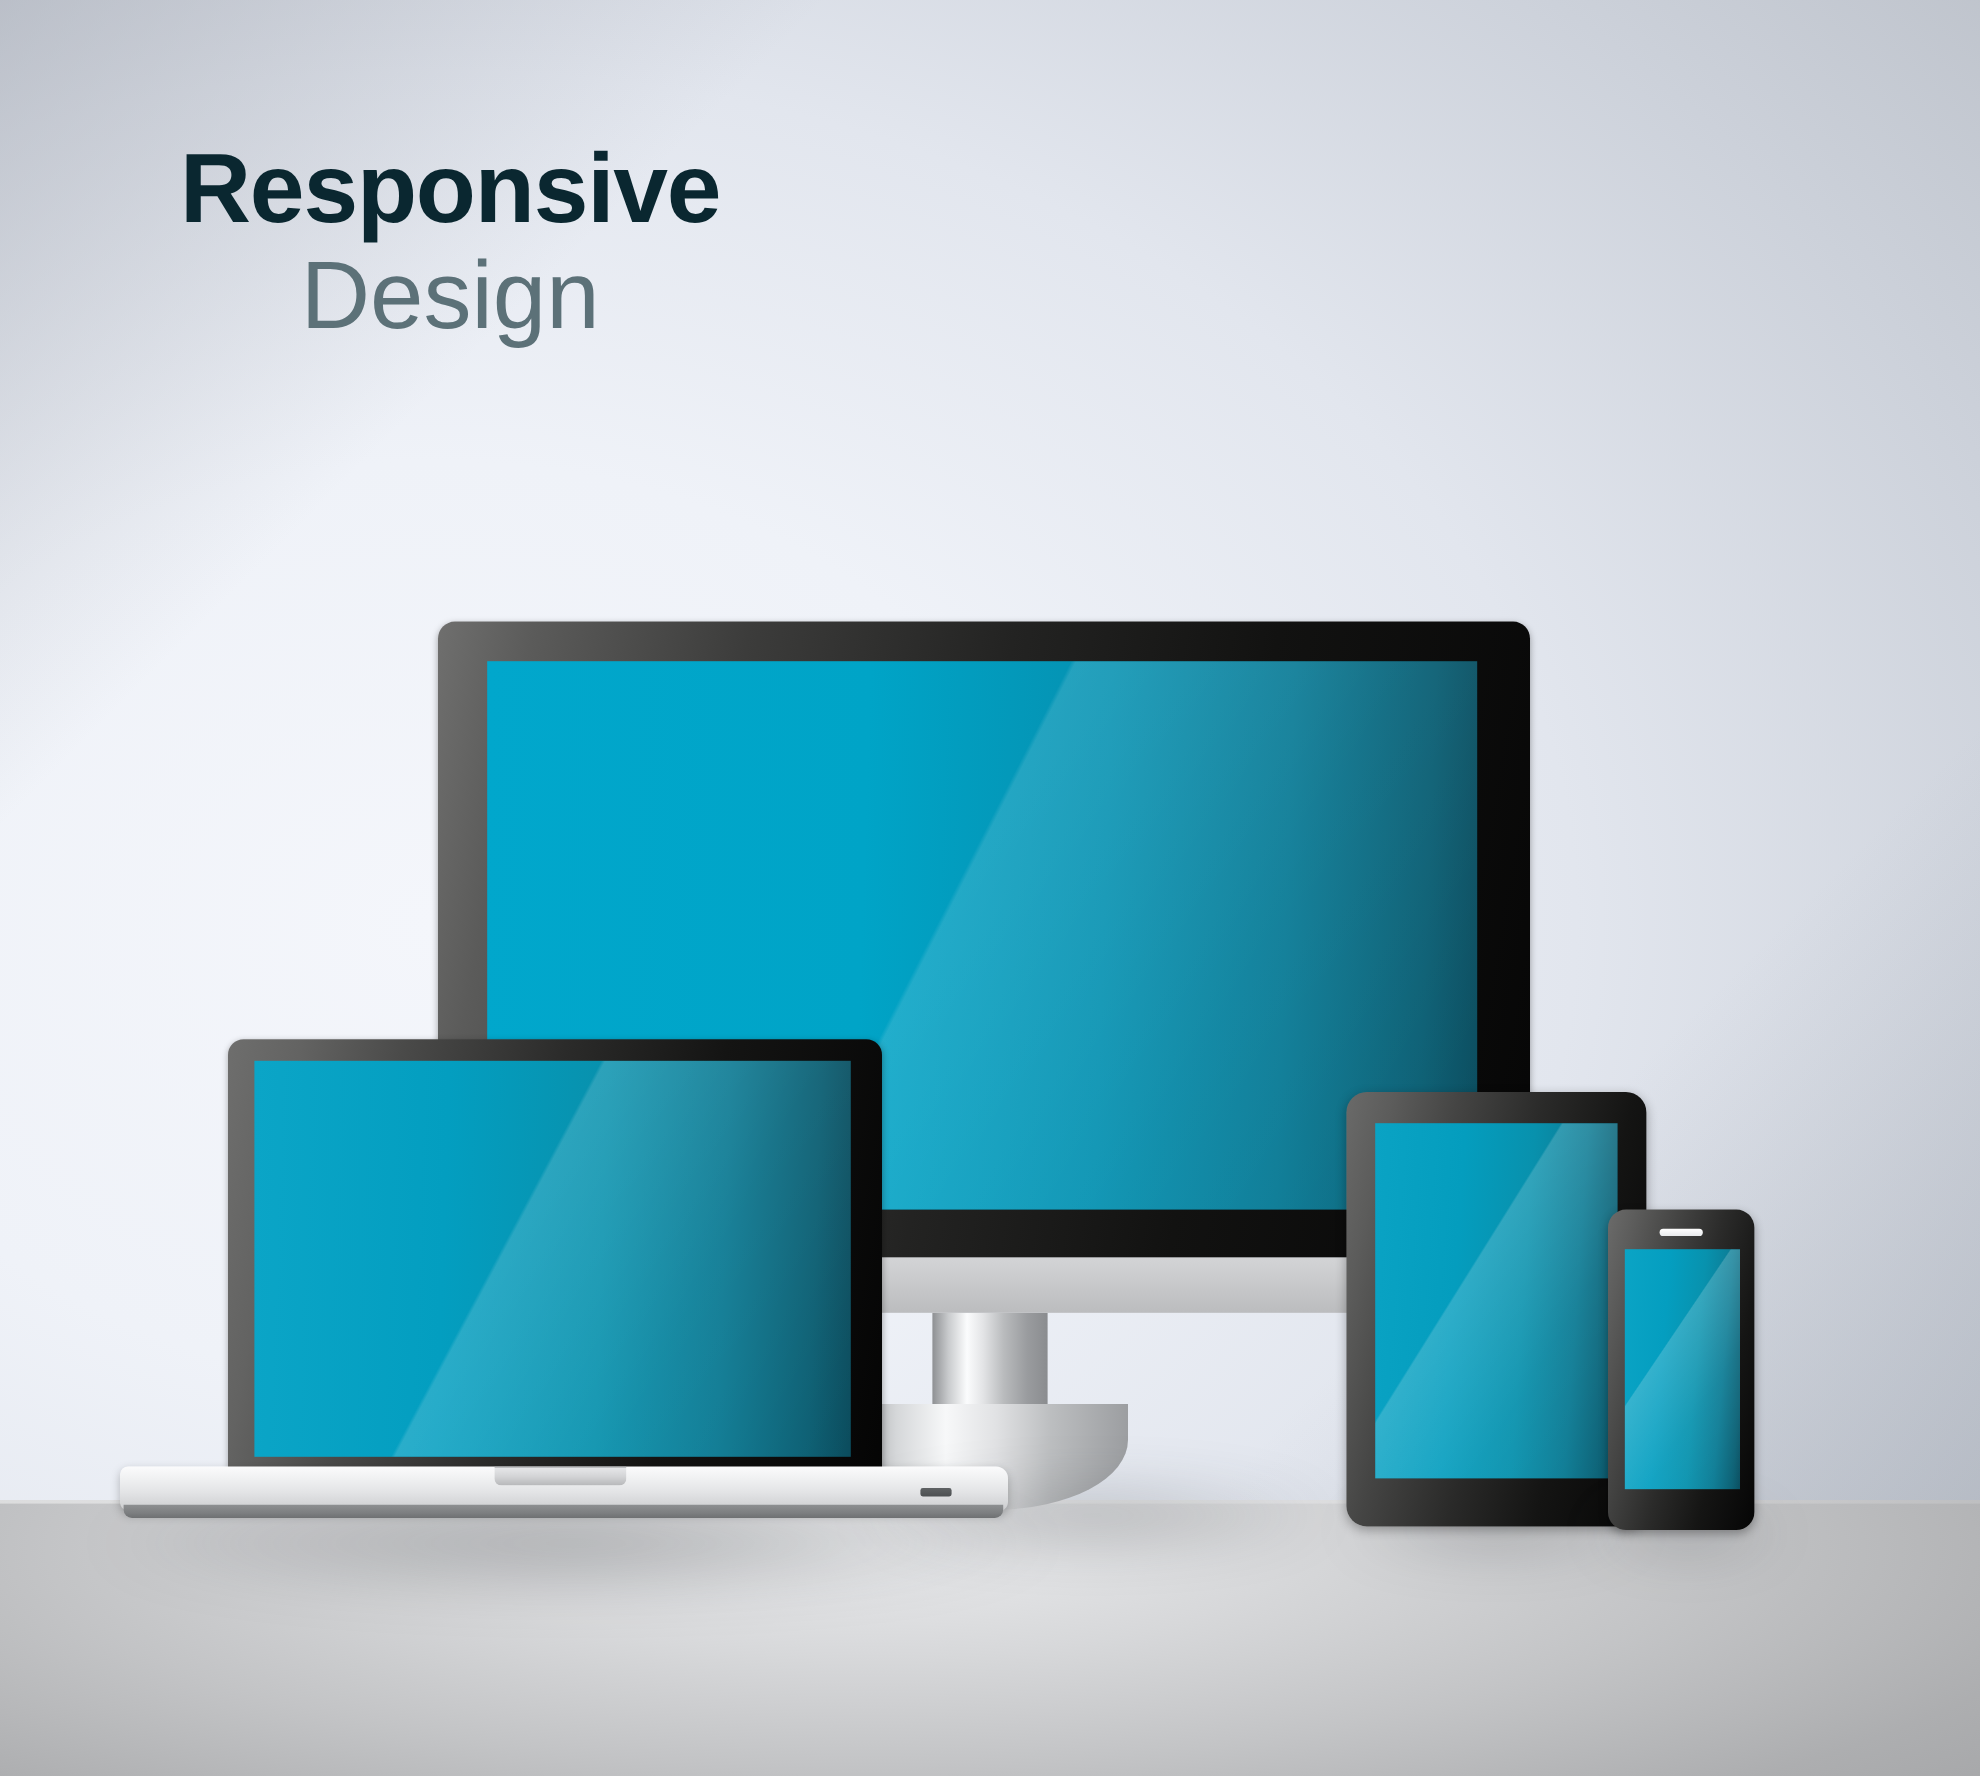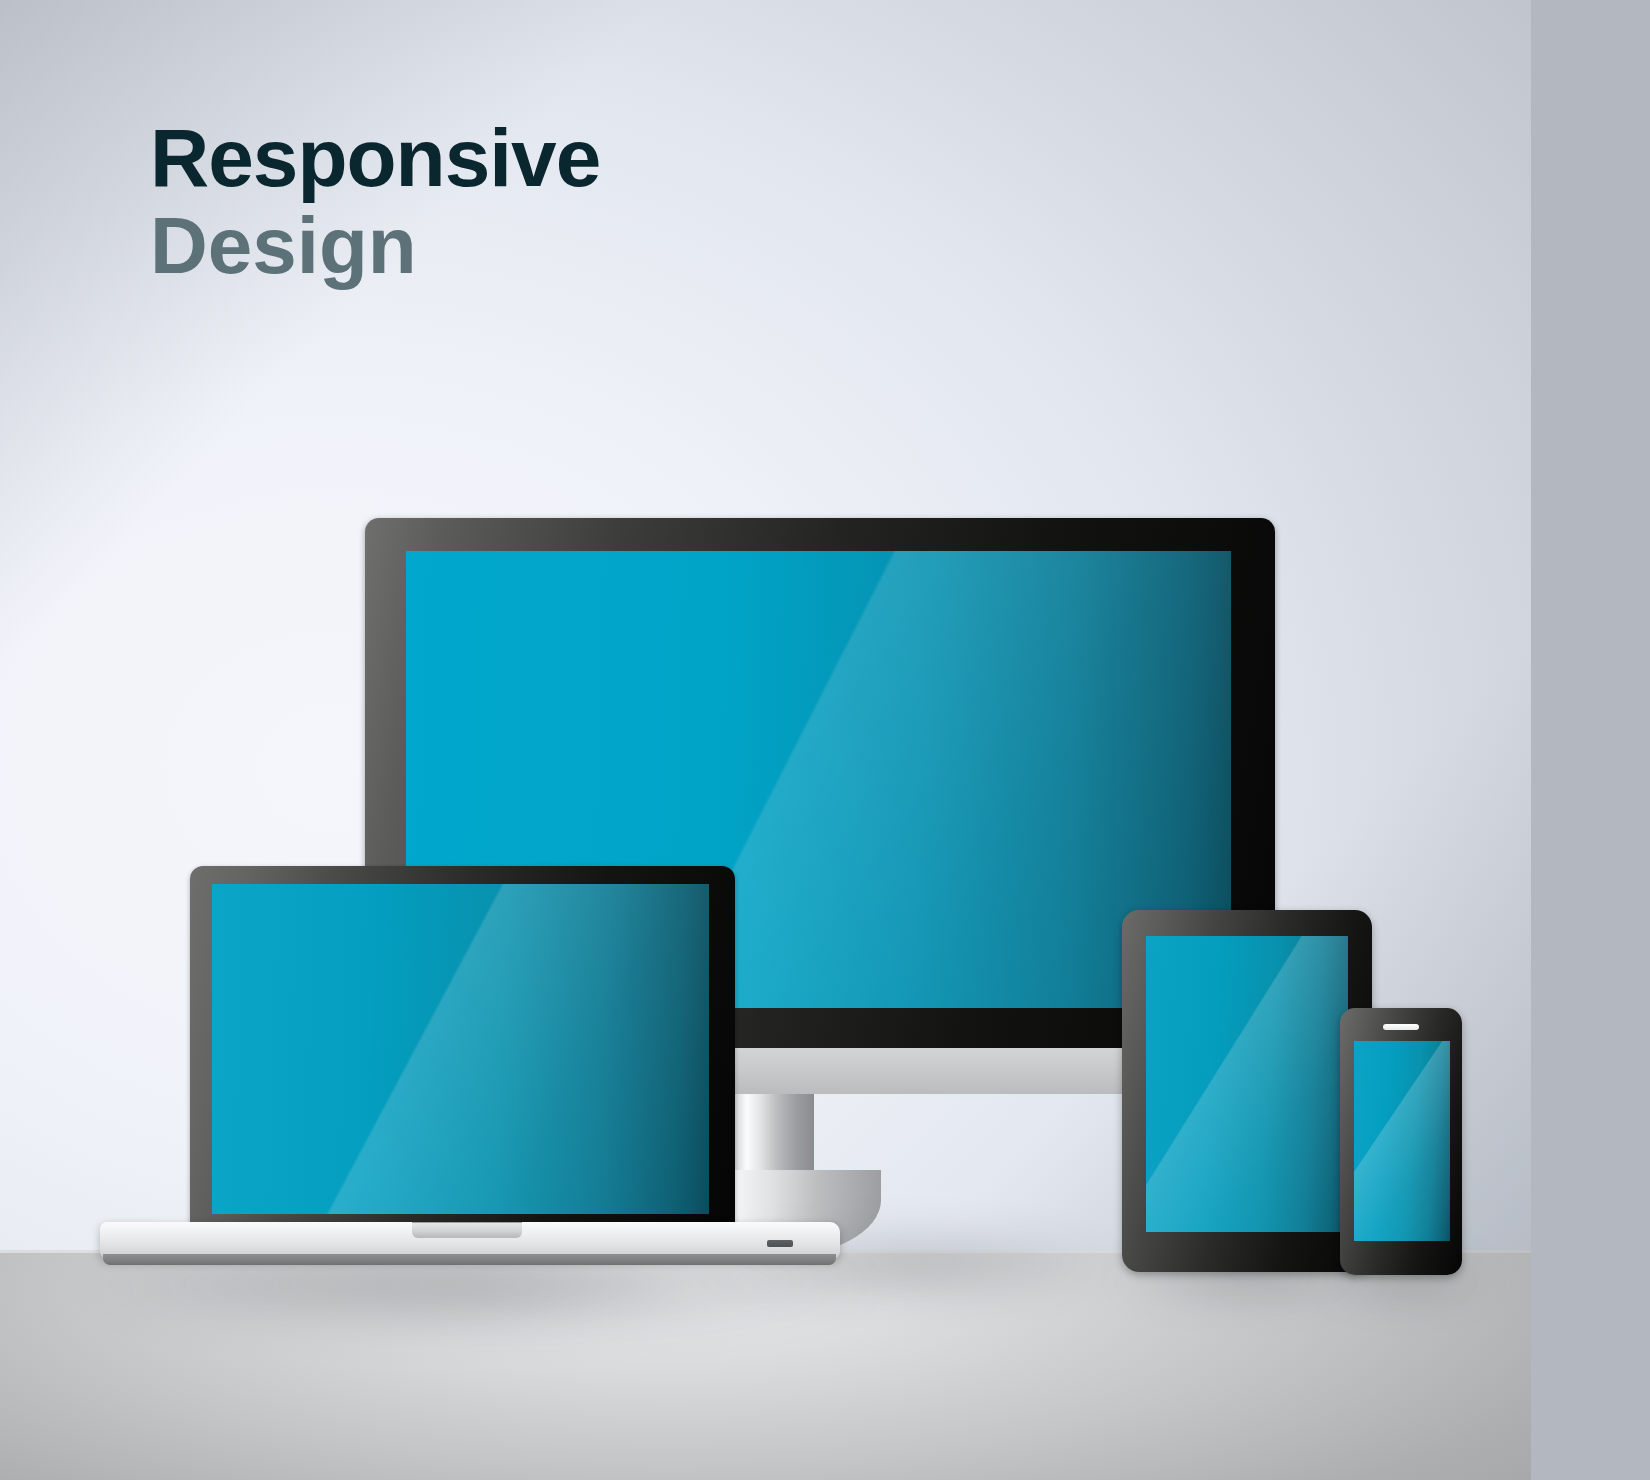--- a/index.html
+++ b/index.html
@@ -6,21 +6,21 @@
   * { margin:0; padding:0; box-sizing:border-box; }
   html,body { width:1650px; height:1480px; overflow:hidden; }
   body {
     font-family: "Liberation Sans", sans-serif;
     background:#b3b7bf;
   }
 
   
   #scene {
     position:relative;
-    width:1531px; height:1480px;
+    width:1650px; height:1480px;
     overflow:hidden;
   }
 
   
   .wall {
     position:absolute; inset:0;
     background:
       radial-gradient(120% 100% at 22% 52%, #f4f6fb 0%, #eff2f8 26%, #e2e6ee 48%, #ccd1da 70%, #b0b5bd 100%);
   }
   .wall-vignette {
@@ -165,24 +165,25 @@
   }
 
   
   #headline { position:absolute; left:150px; top:118px; }
   .title-main {
     font-size:82px; font-weight:bold; letter-spacing:-1px;
     color:#0a2730; line-height:.98;
     font-family:"Liberation Sans", sans-serif;
   }
   .title-sub {
-    font-size:80px; font-weight:bold; letter-spacing:0px;
+    font-size:80px; font-weight:normal; letter-spacing:0px;
     color:#5c7178; line-height:1.05;
     margin-top:6px;
     font-family:"Liberation Sans", sans-serif;
+    text-align:center;
   }
 </style>
 </head>
 <body>
 
 <div id="scene">
 
   <div class="wall"></div>
   <div class="wall-vignette"></div>
   <div class="table-top"></div>

